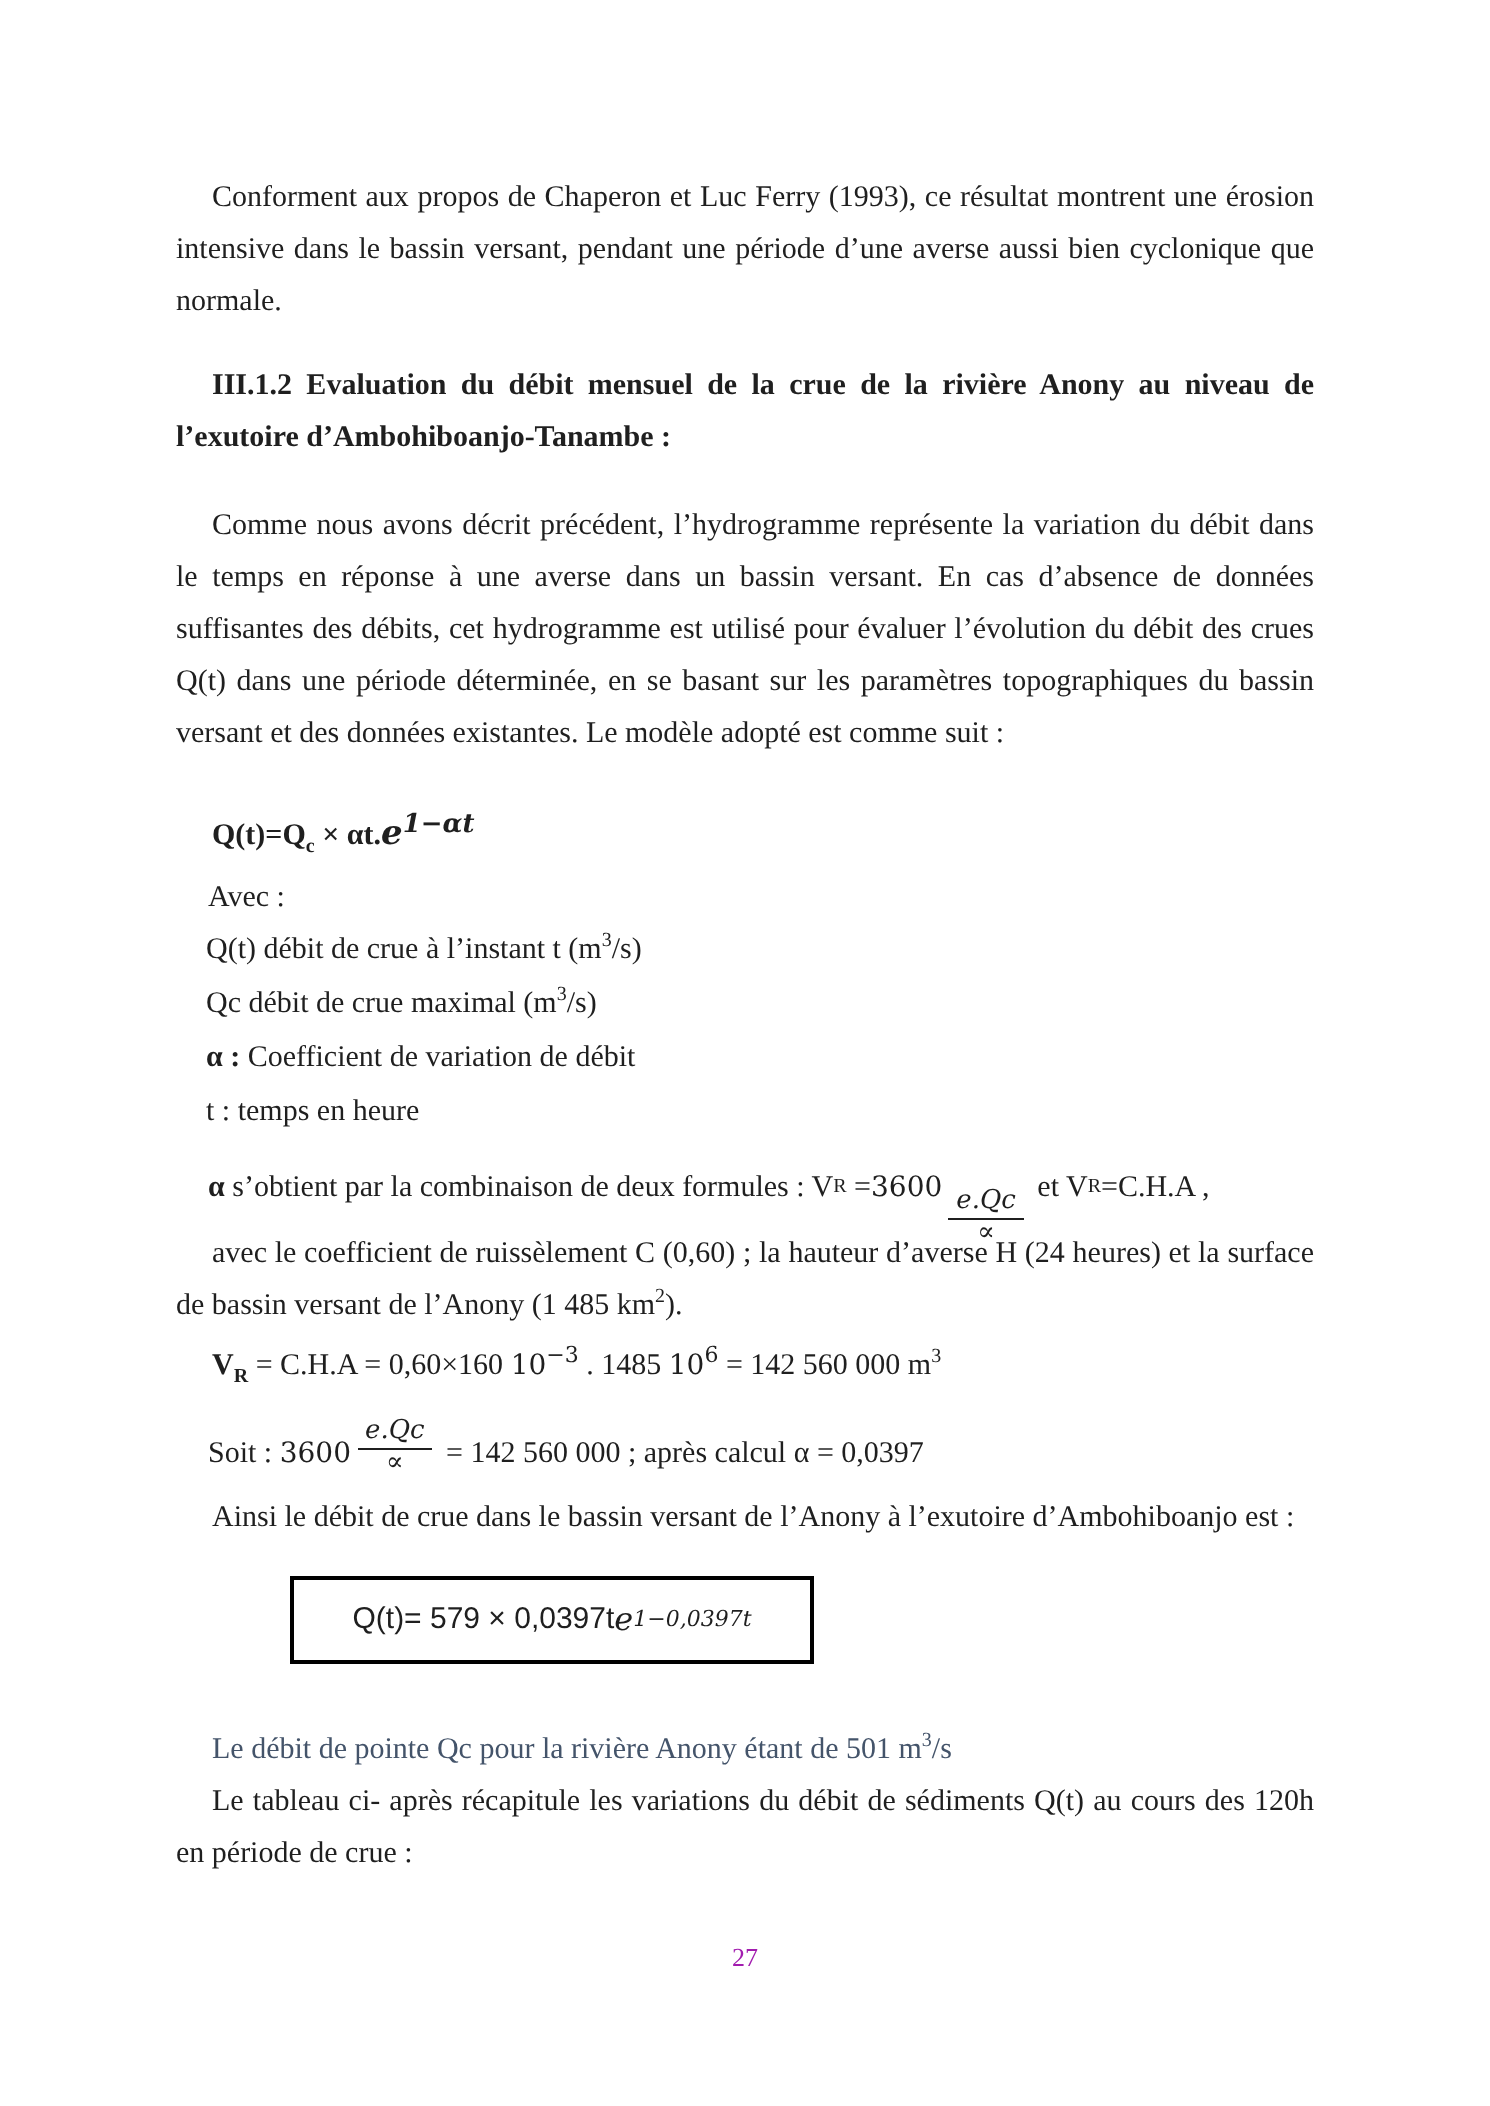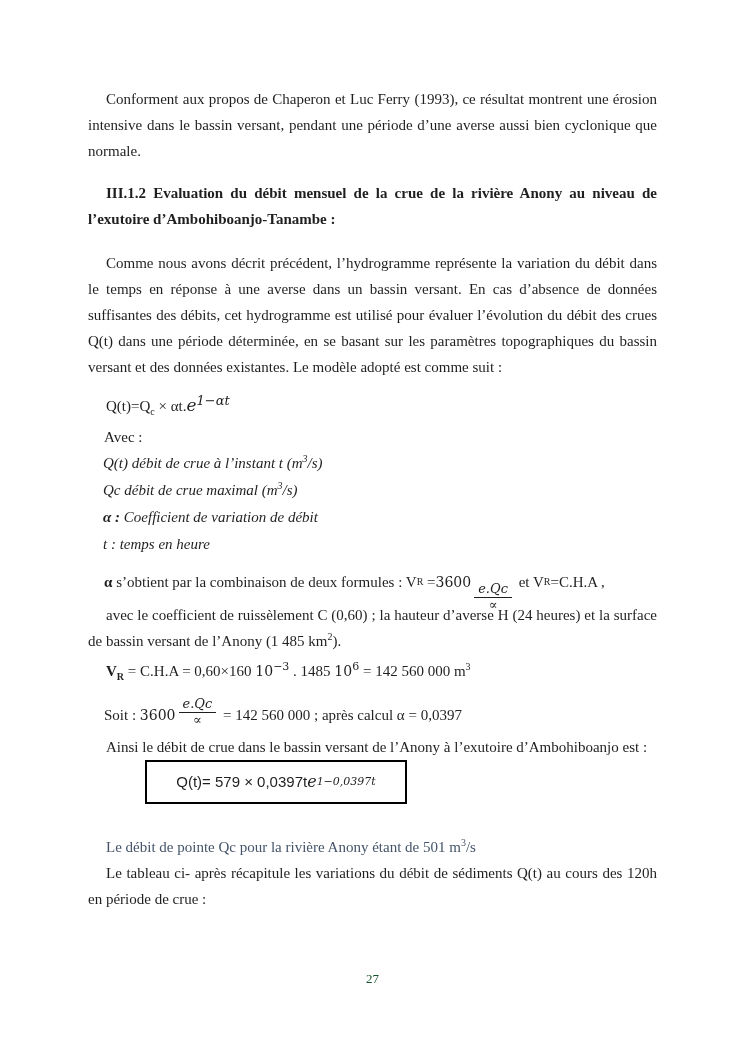--- a/index.html
+++ b/index.html
@@ -12,52 +12,52 @@
     font-size:15px;
     line-height:26px;
     box-sizing:border-box;
     padding:86px 88px 0 88px;
     overflow:hidden;
   }
   .just{text-align:justify;}
   .ind{text-indent:18px;}
   .heading{font-weight:bold;margin-top:16px;}
   .p2{margin-top:18px;}
-  .formula-model{margin-top:8px;margin-left:18px;font-weight:normal;height:34px;line-height:34px;}
+  .formula-model{margin-top:20px;margin-left:18px;font-weight:bold;height:34px;line-height:34px;}
   .avec{margin-left:16px;margin-top:2px;}
-  .defs{margin-left:15px;line-height:27px;font-style:italic;}
+  .defs{margin-left:15px;line-height:27px;}
   .bold{font-weight:bold;}
   sup.s{font-size:10px;vertical-align:super;line-height:0;}
   sub.s{font-size:10px;vertical-align:sub;line-height:0;}
   .math{font-family:"DejaVu Serif", serif;font-size:14px;}
   .mi{font-style:italic;}
   .mexp{font-size:11px;vertical-align:super;line-height:0;font-family:"DejaVu Serif", serif;}
   .mexp.mi{font-style:italic;}
   .frac{display:inline-block;vertical-align:middle;text-align:center;font-family:"DejaVu Serif", serif;font-size:13px;line-height:1.15;margin:0 3px;}
   .frac .num{display:block;border-bottom:1.3px solid #1f1f1f;padding:0 4px;font-style:italic;margin-top:31px;}
   .frac .den{display:block;}
   .alpha-line{margin-left:16px;margin-top:4px;height:40px;display:flex;align-items:center;flex-wrap:nowrap;white-space:pre;}
   .coef-para{margin-top:2px;}
   .vr-line{margin-left:18px;margin-top:4px;}
   .soit-line{margin-left:16px;margin-top:2px;height:42px;display:flex;align-items:flex-end;white-space:pre;}
   .ainsi{margin-left:18px;margin-top:6px;}
   .boxed{
-    margin-top:0;margin-left:57px;
+    margin-top:16px;margin-left:57px;
     width:258px;height:40px;
     border:2px solid #000000;
     display:flex;align-items:center;justify-content:center;
     font-family:"Liberation Sans", sans-serif;
     font-size:15px;
   }
   .boxed .mexp{font-size:11px;}
   .blue-line{margin-top:30px;margin-left:18px;color:#44546A;}
   .tableau{margin-top:30px;}
   .pagenum{
     position:absolute;left:0;right:0;top:966px;
-    text-align:center;font-size:13px;color:#14532d;
+    text-align:center;font-size:13px;color:#a21caf;
   }
 </style>
 </head>
 <body>
 
 <div class="page">
 
   <p class="just ind" style="margin:0;">Conforment aux propos de Chaperon et Luc Ferry (1993), ce résultat montrent une érosion intensive dans le bassin versant, pendant une période d’une averse aussi bien cyclonique que normale.</p>
 
   <p class="just ind heading" style="margin-bottom:4px;">III.1.2 Evaluation du débit mensuel de la crue de la rivière Anony au niveau de l’exutoire d’Ambohiboanjo-Tanambe :</p>

